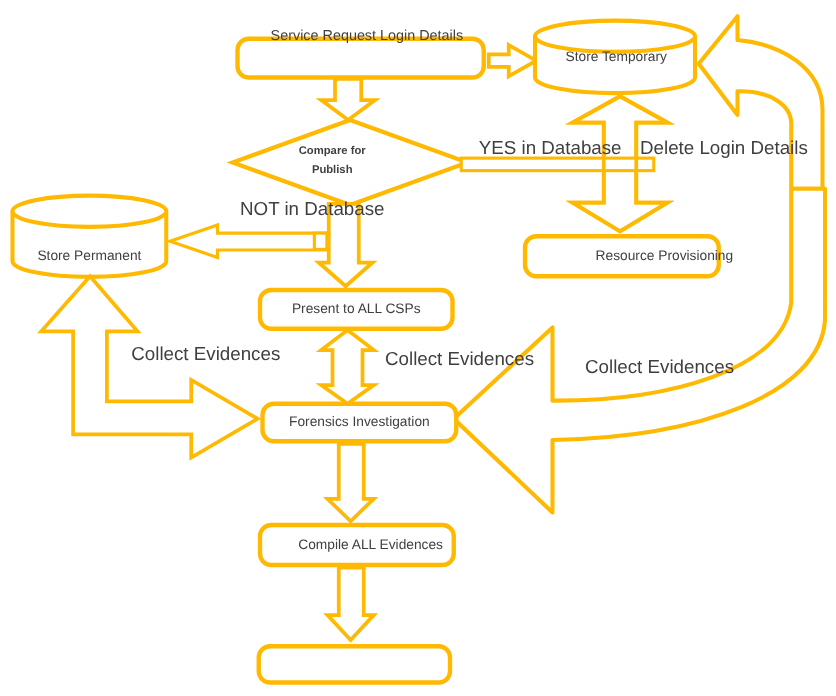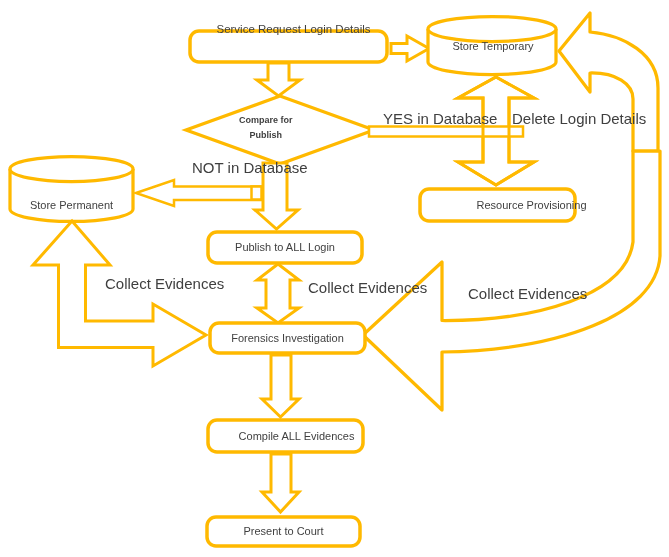--- a/index.html
+++ b/index.html
@@ -76,27 +76,26 @@
 
   <div class="diamond-lbl" style="left:239px;top:113px;">
     <div>Compare for</div>
     <div>Publish</div>
   </div>
 
   <div class="node-lbl" style="left:10px;top:195px;width:123px;height:20px;">Store Permanent</div>
 
   <div class="node-lbl" style="left:420px;top:189px;width:155px;height:32px;margin-left:34px;">Resource Provisioning</div>
 
-  <div class="node-lbl" style="left:208px;top:232px;width:154px;height:31px;">Publish to ALL Login</div>
+  <div class="node-lbl" style="left:208px;top:232px;width:154px;height:31px;">Present to ALL CSPs</div>
 
   <div class="node-lbl" style="left:210px;top:323px;width:155px;height:30px;">Forensics Investigation</div>
 
   <div class="node-lbl" style="left:208px;top:420px;width:177px;height:32px;">Compile ALL Evidences</div>
 
-  <div class="node-lbl" style="left:207px;top:517px;width:153px;height:29px;">Present to Court</div>
 
   <div class="edge-lbl" style="left:383px;top:110px;">YES in Database</div>
 
   <div class="edge-lbl" style="left:512px;top:110px;">Delete Login Details</div>
 
   <div class="edge-lbl" style="left:157px;top:159px;margin-left:35px;">NOT in Database</div>
 
   <div class="edge-lbl" style="left:105px;top:275px;">Collect Evidences</div>
 
   <div class="edge-lbl" style="left:308px;top:279px;">Collect Evidences</div>

